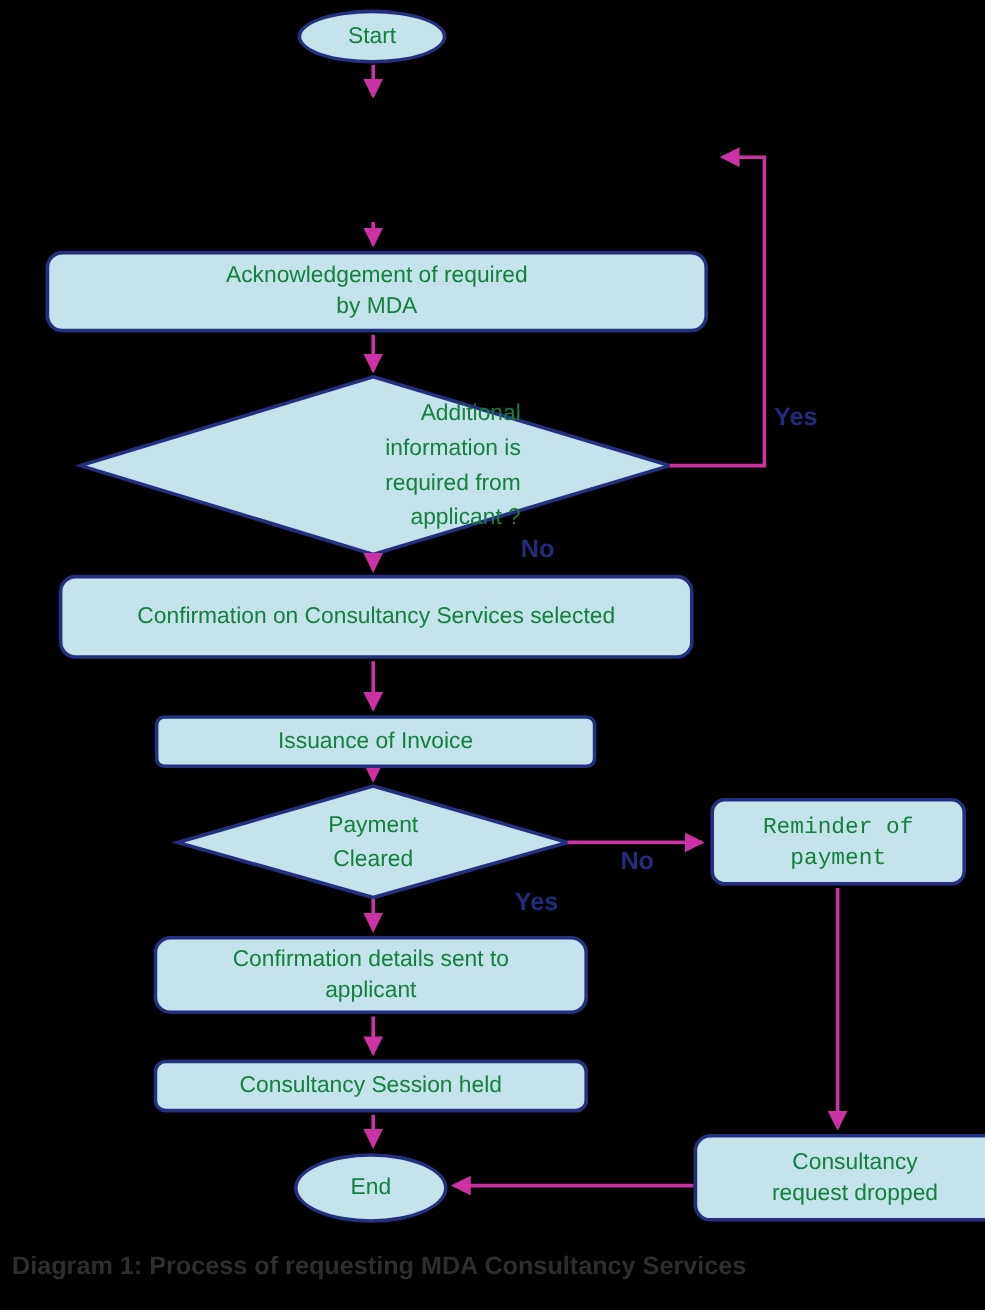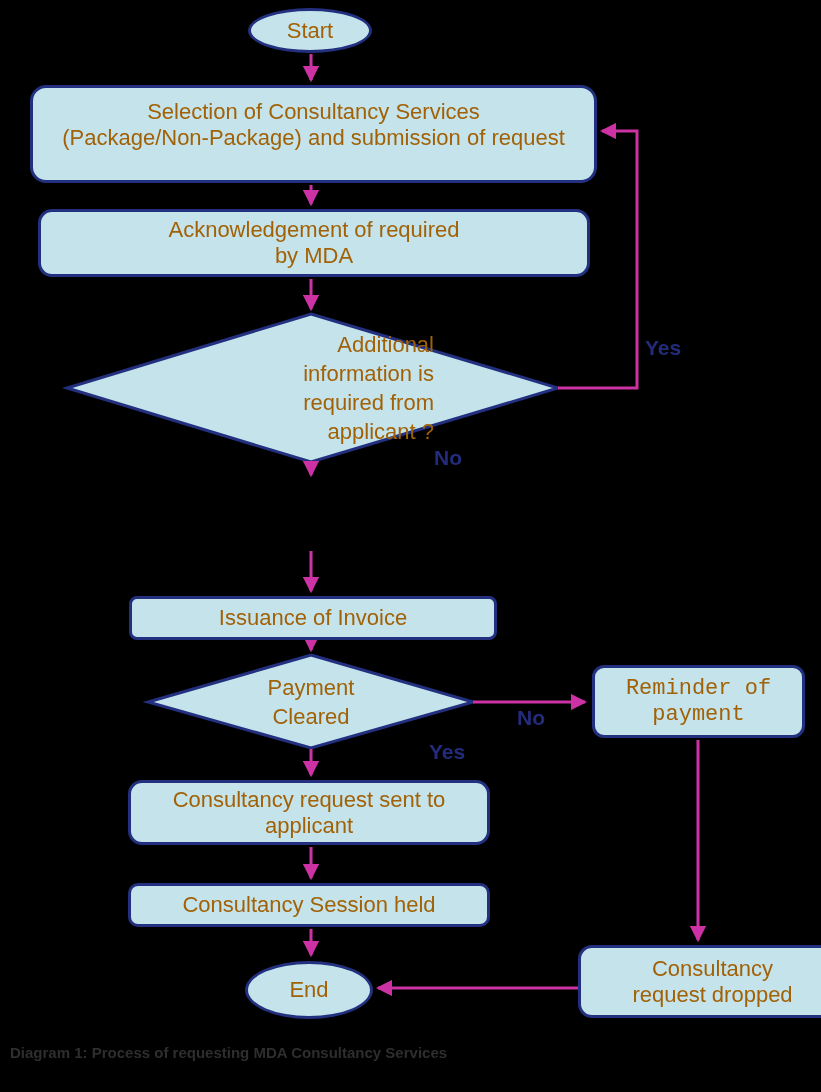--- a/index.html
+++ b/index.html
@@ -9,29 +9,29 @@
   }
   svg.wires{position:absolute;left:0;top:0;z-index:1;}
   svg.wires path.edge{stroke:#cd32a4;stroke-width:3;fill:none;}
   svg.wires polygon.diamond{fill:#c5e3eb;stroke:#22307f;stroke-width:3;stroke-linejoin:miter;}
   .node{
     position:absolute;z-index:2;background:#c5e3eb;border:3px solid #22307f;
     display:flex;align-items:center;justify-content:center;box-sizing:border-box;
   }
   .oval{border-radius:50%;}
   .nlabel,.dlabel{
-    color:#a16207;font-size:22px;line-height:26px;text-align:center;white-space:pre-line;
+    color:#15803d;font-size:19px;line-height:26px;text-align:center;white-space:pre-line;
   }
   .top-align{align-items:flex-start;}
   .top-align .nlabel{padding-top:11px;}
   .dlabel{position:absolute;z-index:3;line-height:29px;}
   .elabel{position:absolute;z-index:3;color:#232c7c;font-size:21px;font-weight:bold;}
   .caption{
     position:absolute;z-index:3;left:10px;top:1044px;width:760px;
-    color:#2e2e2e;font-size:15px;font-weight:bold;
+    color:#2e2e2e;font-size:21px;font-weight:bold;
   }
 </style>
 </head>
 <body>
 
 <div class="canvas">
 
   <svg class="wires" width="821" height="1092" viewBox="0 0 821 1092">
     <defs>
       <marker id="arrow" viewBox="0 0 6 6" refX="5.2" refY="3" markerWidth="5.5" markerHeight="5.5" orient="auto-start-reverse">
@@ -54,50 +54,49 @@
     <path class="edge" d="M311 929 V955" marker-end="url(#arrow)"></path>
     <path class="edge" d="M698 740 V940" marker-end="url(#arrow)"></path>
     <path class="edge" d="M578 988 H378" marker-end="url(#arrow)"></path>
     <path class="edge" d="M558 388 H637 V131 H602" marker-end="url(#arrow)"></path>
   </svg>
 
   <div class="node oval" style="left:248px;top:8px;width:124px;height:45px;">
     <span class="nlabel">Start</span>
   </div>
 
-  <div class="node top-align" style="left:30px;top:85px;width:567px;height:98px;border-radius:16px;">
-    <span class="nlabel">Selection of Consultancy Services
-(Package/Non-Package) and submission of request</span>
-  </div>
 
   <div class="node" style="left:38px;top:209px;width:552px;height:68px;border-radius:14px;">
     <span class="nlabel">Acknowledgement  of required
 by MDA</span>
   </div>
 
   <div class="dlabel" style="left:189px;top:330px;width:245px;text-align:right;">Additional
 information is
 required from
 applicant ?</div>
 
+  <div class="node" style="left:49px;top:479px;width:529px;height:70px;border-radius:14px;">
+    <span class="nlabel">Confirmation on Consultancy Services selected</span>
+  </div>
 
   <div class="node" style="left:129px;top:596px;width:368px;height:44px;border-radius:8px;">
     <span class="nlabel">Issuance of Invoice</span>
   </div>
 
   <div class="dlabel" style="left:236px;top:673px;width:150px;">Payment
 Cleared</div>
 
   <div class="node" style="left:592px;top:665px;width:213px;height:73px;border-radius:12px;font-family:Liberation Mono, monospace;">
     <span class="nlabel">Reminder of
 payment</span>
   </div>
 
   <div class="node" style="left:128px;top:780px;width:362px;height:65px;border-radius:14px;">
-    <span class="nlabel">Consultancy request sent to
+    <span class="nlabel">Confirmation details sent to
 applicant</span>
   </div>
 
   <div class="node" style="left:128px;top:883px;width:362px;height:44px;border-radius:10px;">
     <span class="nlabel">Consultancy Session held</span>
   </div>
 
   <div class="node" style="left:578px;top:945px;width:269px;height:73px;border-radius:14px;align-items:center;">
     <span class="nlabel">Consultancy
 request dropped</span>

